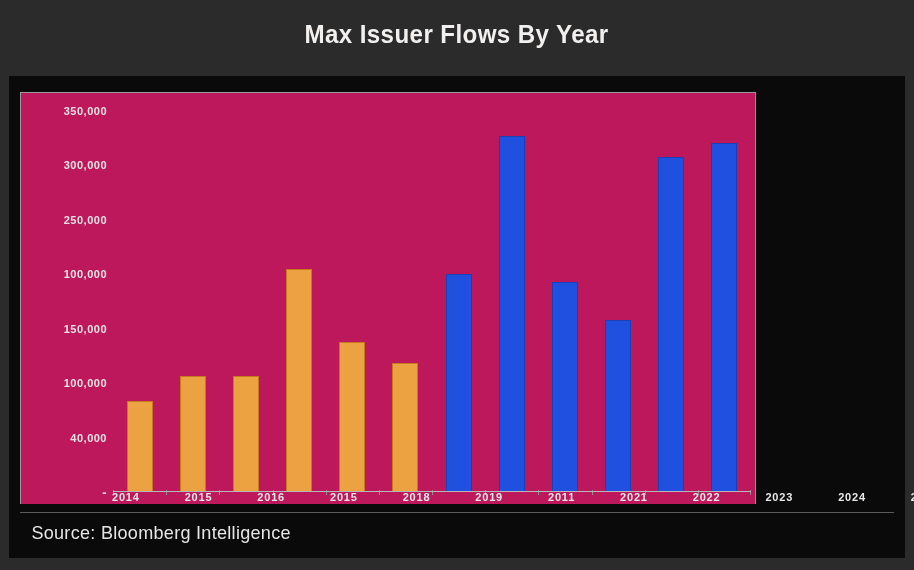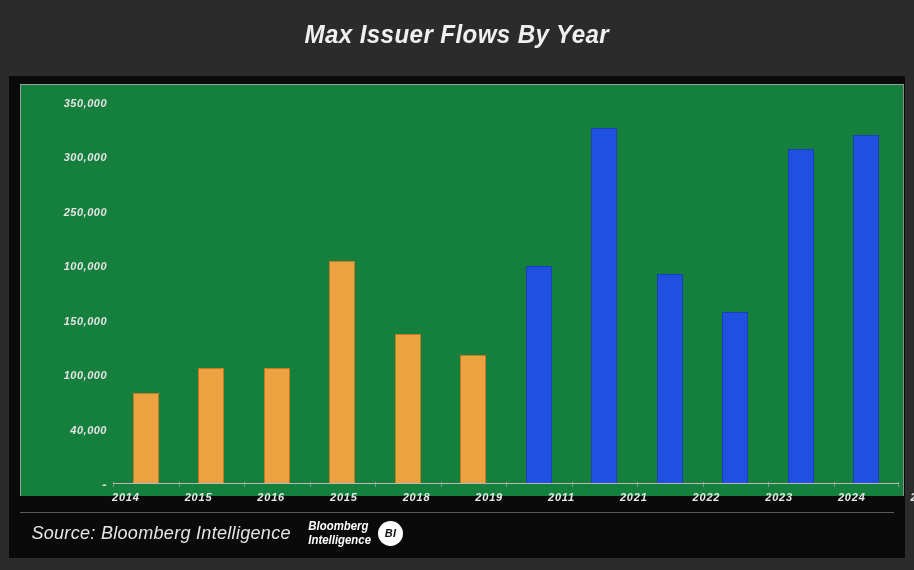--- a/index.html
+++ b/index.html
@@ -12,21 +12,20 @@
     background: #2b2b2b;
     font-family: "Liberation Sans", sans-serif;
     overflow: hidden;
   }
 
   #app {
     position: relative;
     width: 914px;
     height: 570px;
     background: #2b2b2b;
-    font-style: italic;
   }
 
   
   #title-band {
     position: absolute;
     left: 0;
     top: 0;
     width: 914px;
     height: 69px;
     background: #2b2b2b;
@@ -51,24 +50,24 @@
     top: 76px;
     width: 896px;
     height: 482px;
     background: #0a0a0a;
   }
 
   
   #plot-frame {
     position: absolute;
     left: 11px;
-    top: 8px;
-    width: 884px;
+    top: 16px;
+    width: 736px;
     height: 412px;
-    background: #15803d;
+    background: #be185d;
     border-top: 1px solid #9b9b9b;
     border-left: 1px solid #9b9b9b;
     border-right: 1px solid #8d8d8d;
     box-sizing: border-box;
   }
 
   
   .ytick {
     position: absolute;
     left: 6px;
@@ -167,21 +166,21 @@
   
   #footer {
     position: absolute;
     left: 11px;
     top: 436px;
     width: 874px;
     height: 40px;
     border-top: 1px solid #5a5a5a;
     display: flex;
     align-items: center;
-    justify-content: flex-start;
+    justify-content: space-between;
   }
   #source-text {
     color: #e6e6e6;
     font-family: "Liberation Sans", sans-serif;
     font-size: 19px;
     letter-spacing: 0.3px;
     transform: scaleX(0.95);
     transform-origin: left center;
     padding-left: 12px;
   }
@@ -304,23 +303,16 @@
         <div class="xlabel">2011</div>
         <div class="xlabel">2021</div>
         <div class="xlabel">2022</div>
         <div class="xlabel">2023</div>
         <div class="xlabel">2024</div>
         <div class="xlabel">2020</div>
       </div>
 
     <div id="footer">
       <div id="source-text">Source: Bloomberg Intelligence</div>
-      <div id="brand">
-        <div id="brand-text">
-          <div>Bloomberg</div>
-          <div>Intelligence</div>
-        </div>
-        <div id="brand-logo">BI</div>
-      </div>
     </div>
 
   </div>
 </div>
 
 </body></html>

